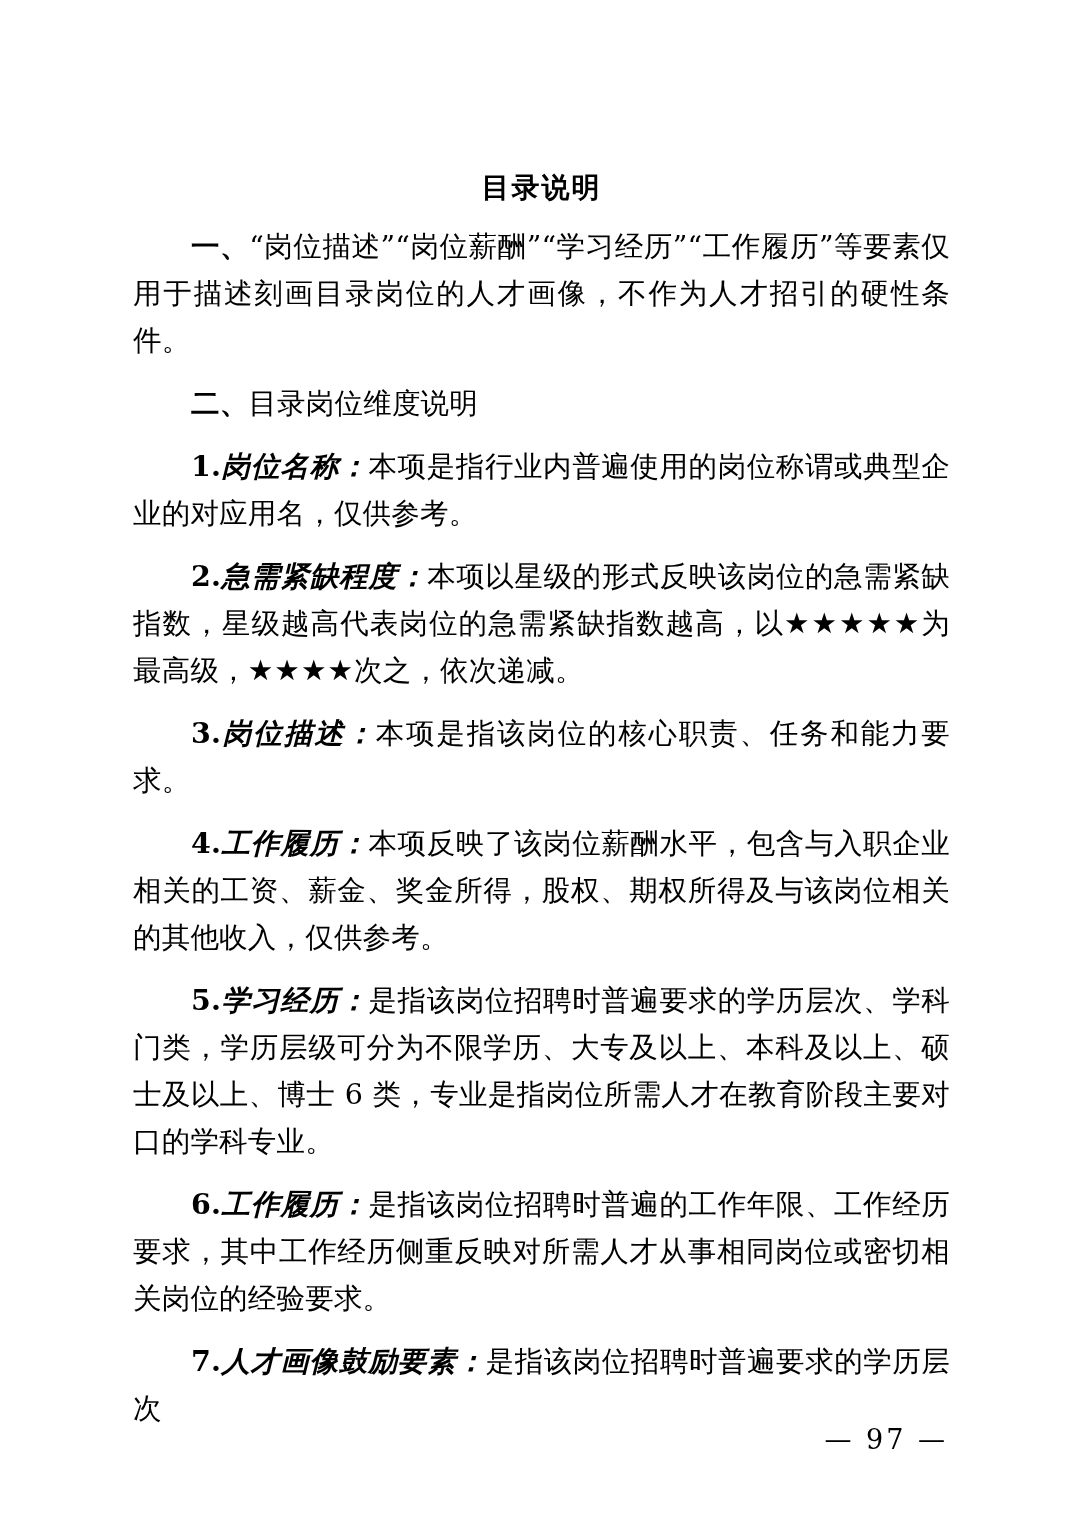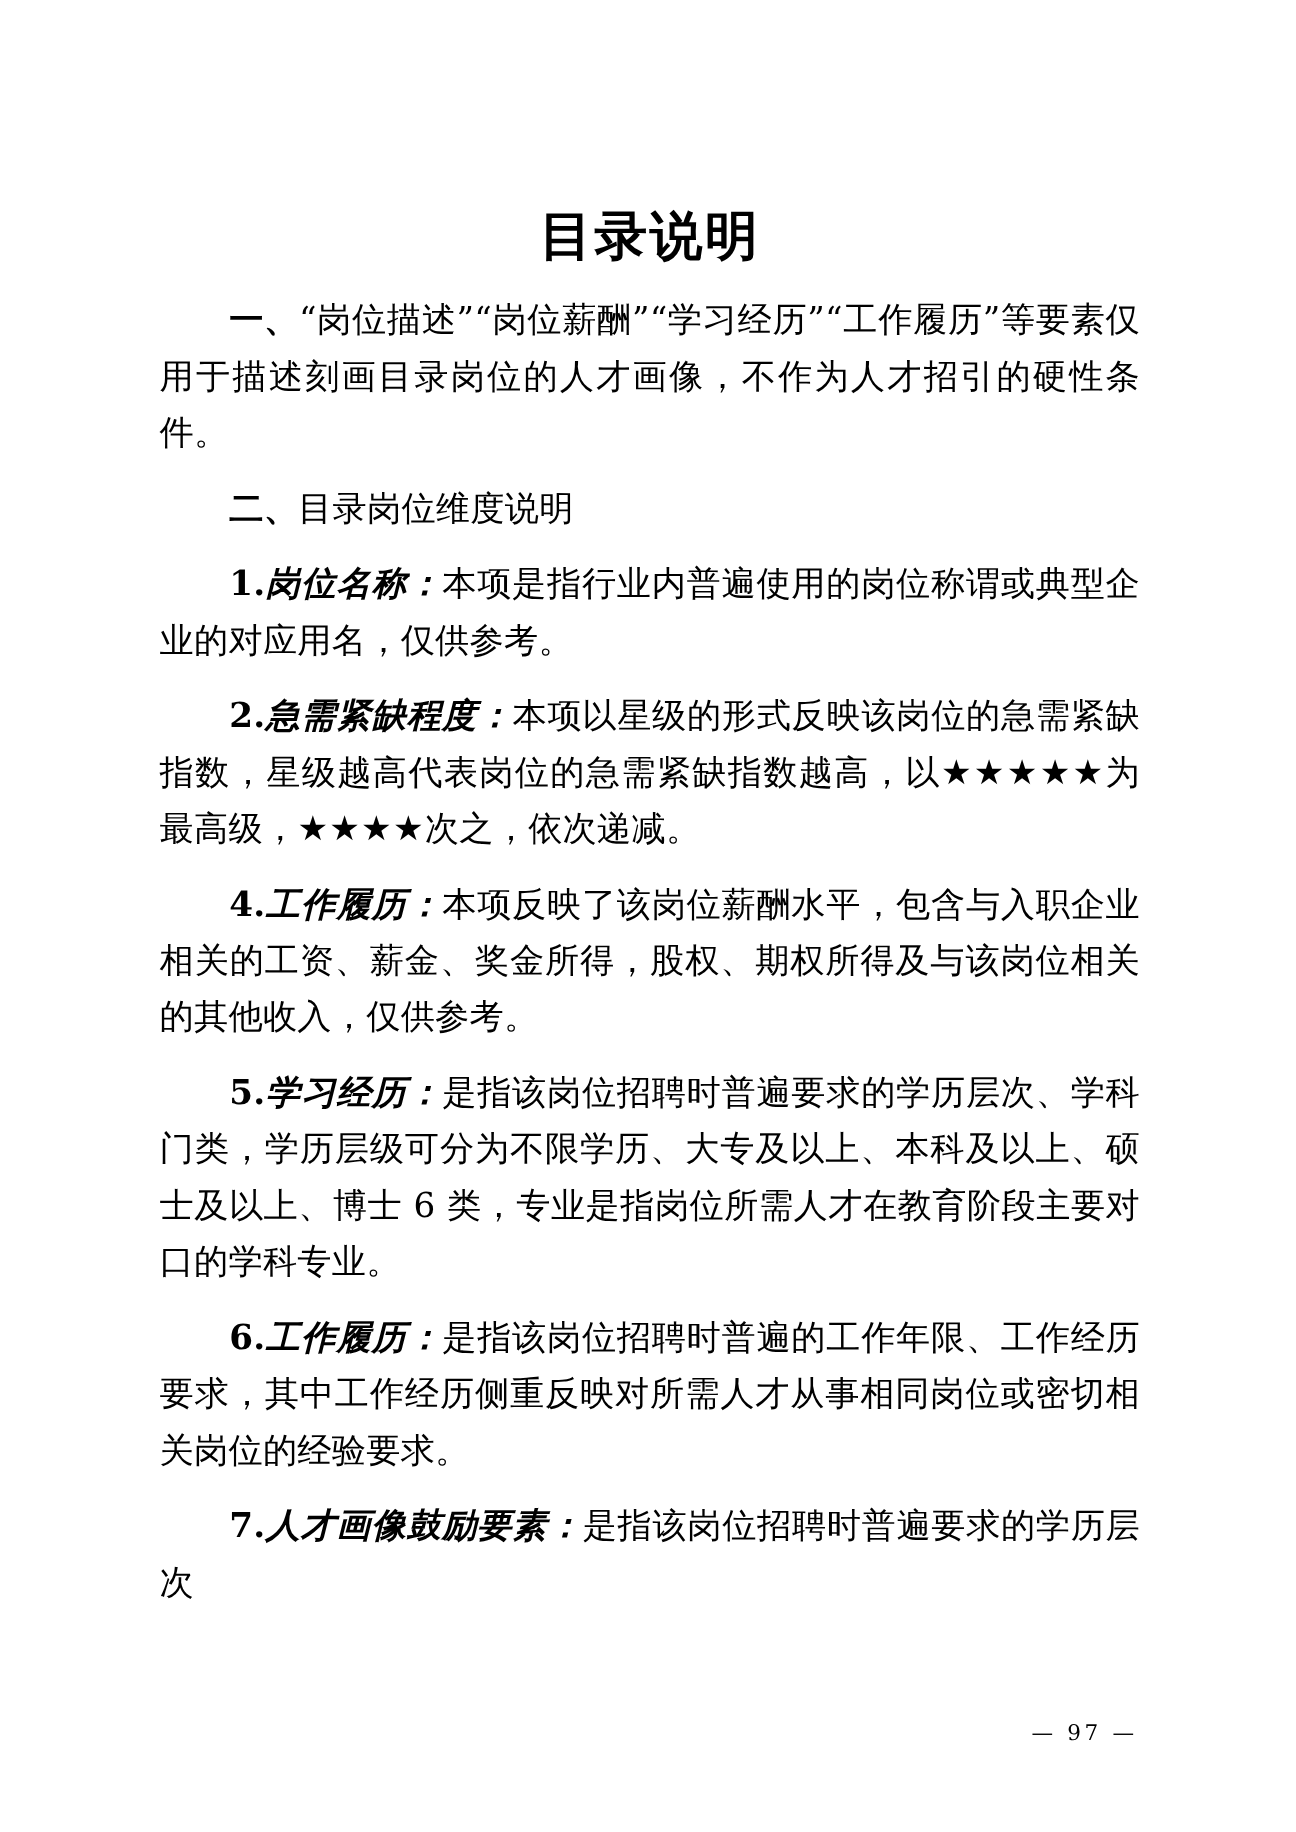--- a/index.html
+++ b/index.html
@@ -18,21 +18,21 @@
   .page {
     position: absolute;
     left: 0; top: 0;
     width: 1080px;
     height: 1527px;
     box-sizing: border-box;
     padding: 170px 130px 0 133px;
   }
   .doc-title {
     text-align: center;
-    font-size: 44px;
+    font-size: 28px;
     font-weight: bold;
     letter-spacing: 2px;
     margin: 0 0 18px 0;
     line-height: 1.25;
     font-family: "DejaVu Serif", "Liberation Serif", serif;
   }
   .para {
     font-size: 28.5px;
     line-height: 47px;
     text-align: justify;
@@ -49,21 +49,21 @@
   .num {
     font-weight: bold;
   }
   .stars {
     letter-spacing: 1px;
   }
   .footer {
     position: absolute;
     right: 132px;
     bottom: 72px;
-    font-size: 18px;
+    font-size: 27px;
     letter-spacing: 3px;
   }
 </style>
 </head>
 <body>
 
 <div class="page">
 
   <h1 class="doc-title">目录说明</h1>
 
@@ -76,20 +76,23 @@
   </p>
 
   <p class="para">
     <span class="num">1.</span><span class="lbl">岗位名称：</span><span>本项是指行业内普遍使用的岗位称谓或典型企业的对应用名，仅供参考。</span>
   </p>
 
   <p class="para">
     <span class="num">2.</span><span class="lbl">急需紧缺程度：</span><span>本项以星级的形式反映该岗位的急需紧缺指数，星级越高代表岗位的急需紧缺指数越高，以</span><span class="stars">★★★★★</span><span>为最高级，</span><span class="stars">★★★★</span><span>次之，依次递减。</span>
   </p>
 
+  <p class="para">
+    <span class="num">3.</span><span class="lbl">岗位描述：</span><span>本项是指该岗位的核心职责、任务和能力要求。</span>
+  </p>
 
   <p class="para">
     <span class="num">4.</span><span class="lbl">工作履历：</span><span>本项反映了该岗位薪酬水平，包含与入职企业相关的工资、薪金、奖金所得，股权、期权所得及与该岗位相关的其他收入，仅供参考。</span>
   </p>
 
   <p class="para">
     <span class="num">5.</span><span class="lbl">学习经历：</span><span>是指该岗位招聘时普遍要求的学历层次、学科门类，学历层级可分为不限学历、大专及以上、本科及以上、硕士及以上、博士 6 类，专业是指岗位所需人才在教育阶段主要对口的学科专业。</span>
   </p>
 
   <p class="para">

